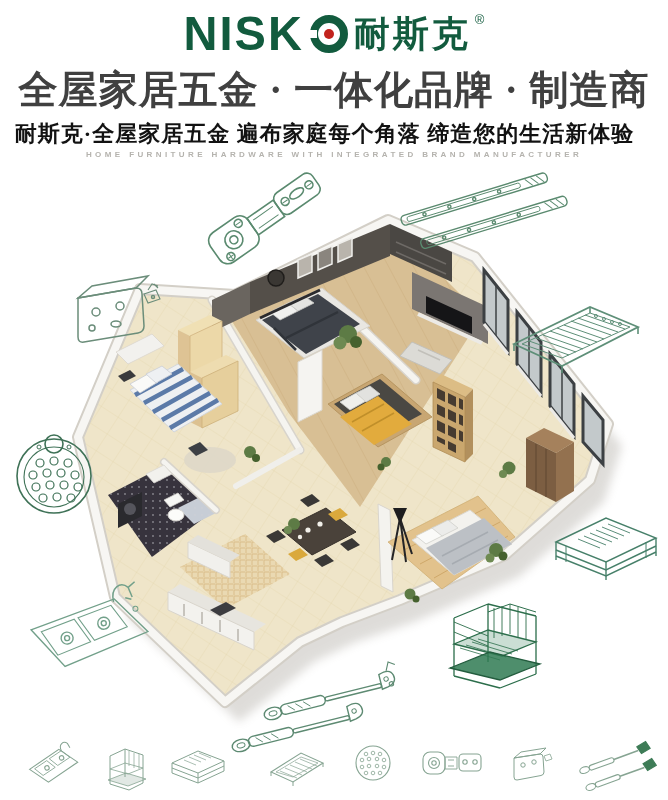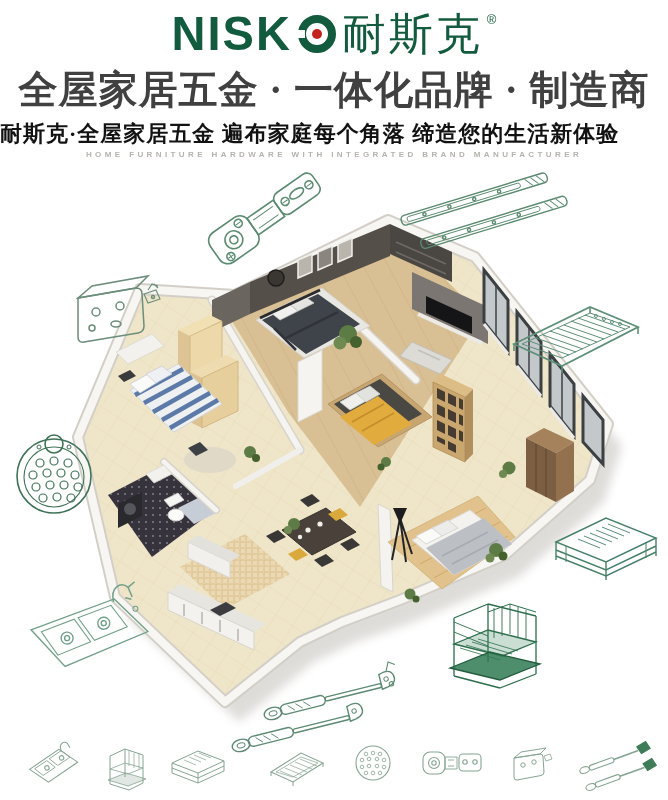--- a/index.html
+++ b/index.html
@@ -8,26 +8,26 @@
   
   .logo-row{position:absolute;top:10px;left:0;width:668px;display:flex;justify-content:center;
             align-items:center;gap:4px;}
   .logo-latin{font-size:47px;font-weight:800;color:#125b3e;letter-spacing:2px;line-height:1;
               font-family:"Liberation Sans",sans-serif;transform:scaleY(1.02);}
   .logo-o{position:relative;width:22px;height:22px;border:8px solid #125b3e;border-radius:50%;
           margin:0 2px;}
   .logo-o .dot{position:absolute;left:50%;top:50%;width:10px;height:10px;margin:-5px 0 0 -5px;
                border-radius:50%;background:#c2231d;}
   .logo-o .gap{position:absolute;left:-10px;top:50%;width:9px;height:8px;margin-top:-4px;background:#fff;}
-  .logo-cjk{font-size:44px;font-weight:400;color:#125b3e;letter-spacing:3px;line-height:1;}
+  .logo-cjk{font-size:36px;font-weight:700;color:#125b3e;letter-spacing:3px;line-height:1;}
   .logo-reg{font-size:13px;color:#125b3e;align-self:flex-start;margin-top:2px;}
   .headline{position:absolute;top:68px;left:0;width:668px;text-align:center;
             font-family:"Liberation Serif","DejaVu Serif",serif;font-weight:900;
             font-size:39px;color:#404040;letter-spacing:1px;line-height:1.15;}
-  .subheadline{position:absolute;top:119px;left:0;width:649px;
+  .subheadline{position:absolute;top:119px;left:0;width:649px;text-align:center;
             font-family:"Liberation Serif","DejaVu Serif",serif;font-weight:900;
             font-size:22px;color:#121212;letter-spacing:1px;}
   .tagline{position:absolute;top:150px;left:0;width:668px;text-align:center;
             font-size:8px;color:#b5b3ae;letter-spacing:3.4px;font-weight:700;}
   
   .hero{position:absolute;left:60px;top:212px;width:560px;height:528px;}
   .lineart{position:absolute;}
   svg{display:block;overflow:visible;}
 </style>
 </head>

